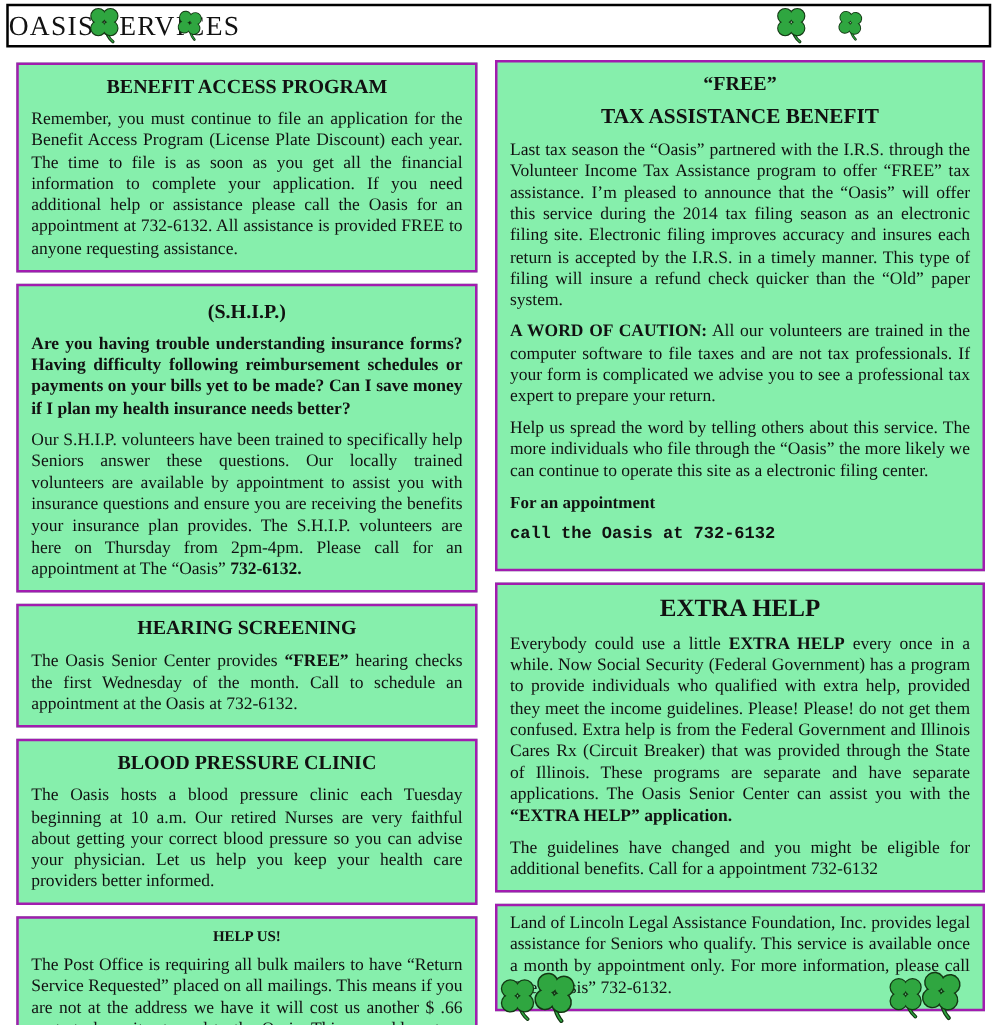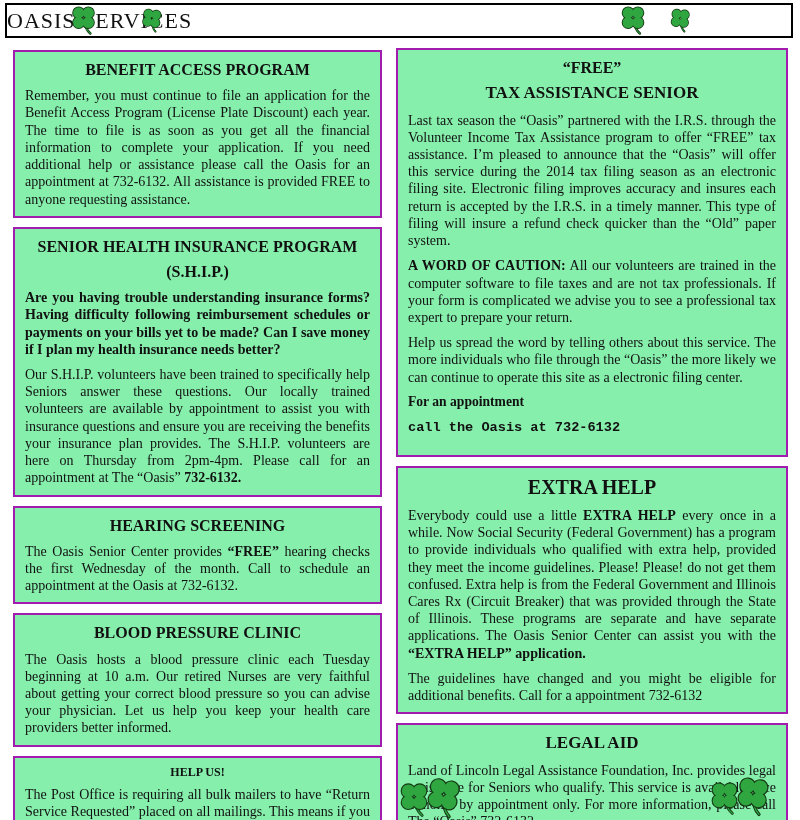--- a/index.html
+++ b/index.html
@@ -86,21 +86,20 @@
     </svg>
 
   <div class="col col-left">
 
     <section class="box">
       <h2 class="sec-title">BENEFIT ACCESS PROGRAM</h2>
       <p class="body-p">Remember, you must continue to file an application for the Benefit Access Program (License Plate Discount)  each year. The time to file is as soon as you get all the financial information to complete your application.  If you need additional help or assistance please call the Oasis for an appointment at 732-6132.  All assistance is provided FREE to anyone requesting assistance.</p>
     </section>
 
     <section class="box">
-      <h2 class="sec-title two-line">SENIOR HEALTH INSURANCE PROGRAM</h2>
       <h2 class="sec-title sub">(S.H.I.P.)</h2>
       <p class="body-p b">Are you having trouble understanding insurance forms? Having difficulty following reimbursement schedules or payments on your bills yet to be made?  Can I save money if I plan my health insurance needs better?</p>
       <p class="body-p"><span>Our S.H.I.P. volunteers have been trained to specifically help Seniors answer these questions.  Our locally trained volunteers are available by appointment to assist you with insurance questions and ensure you are receiving the benefits your insurance plan provides.  The S.H.I.P. volunteers are here on Thursday from 2pm-4pm.  Please call for an appointment at The “Oasis” </span><span class="b">732-6132.</span></p>
     </section>
 
     <section class="box">
       <h2 class="sec-title">HEARING SCREENING</h2>
       <p class="body-p"><span>The Oasis Senior Center provides </span><span class="b">“FREE”</span><span> hearing checks the first Wednesday of the month. Call to schedule an appointment at the Oasis at 732-6132.</span></p>
     </section>
 
@@ -113,36 +112,35 @@
       <h2 class="sec-title sm">HELP US!</h2>
       <p class="body-p"><span>The Post Office is requiring all bulk mailers to have “Return Service Requested” placed on all mailings. This means if you are not at the address we have it will cost us another $ .66 cents to have it returned to the Oasis. This can add up to a sizeable amount of money we do not have. </span><span class="b">Please help us by keeping your mailing address current.</span></p>
     </section>
 
   </div>
 
   <div class="col col-right">
 
     <section class="box">
       <h2 class="sec-title two-line">“FREE”</h2>
-      <h2 class="sec-title md sub">TAX ASSISTANCE SENIOR</h2>
+      <h2 class="sec-title md sub">TAX ASSISTANCE BENEFIT</h2>
       <p class="body-p">Last tax season the “Oasis” partnered with the I.R.S. through the Volunteer Income Tax Assistance program to offer “FREE” tax assistance.  I’m pleased to announce that the “Oasis” will offer this service during the 2014 tax filing season as an electronic filing site. Electronic filing improves accuracy and insures each return is accepted by the I.R.S. in a timely manner.  This type of filing will insure a refund check quicker than the “Old” paper system.</p>
       <p class="body-p"><span class="b">A WORD OF CAUTION:</span><span>  All our volunteers are trained in the computer software to file taxes and are not tax professionals.  If your form is complicated we advise you to see a professional tax expert to prepare your return.</span></p>
       <p class="body-p">Help us spread the word by telling others about this service.  The more individuals who file through the “Oasis” the more likely we can continue to operate this site as a electronic filing center.</p>
       <p class="center-b">For an appointment</p>
       <p class="center-b">call the Oasis at 732-6132</p>
     </section>
 
     <section class="box">
       <h2 class="sec-title lg">EXTRA HELP</h2>
       <p class="body-p"><span>Everybody could use a little </span><span class="b">EXTRA HELP</span><span> every once in a while. Now Social Security (Federal Government) has a  program to provide individuals who qualified with extra help, provided they meet the income guidelines. Please! Please! do not get them confused. Extra help is from the Federal Government and Illinois Cares Rx (Circuit Breaker) that was provided through the State of Illinois. These programs are separate and have separate applications. The Oasis Senior Center can assist you with the </span><span class="b">“EXTRA HELP” application.</span></p>
       <p class="body-p">The guidelines have changed and you might be eligible for additional benefits. Call for a appointment 732-6132</p>
     </section>
 
     <section class="box">
-      <h2 class="sec-title md">LEGAL AID</h2>
       <p class="body-p">Land of Lincoln Legal Assistance Foundation, Inc. provides legal assistance for Seniors who qualify.  This service is available once a month by appointment only.  For more information, please call The “Oasis” 732-6132.</p>
     </section>
 
   </div>
 
   <svg class="clover" style="left:399px;top:781px" width="30" height="38">
       <use href="#clover"></use>
     </svg>
   <svg class="clover" style="left:426px;top:777px;transform:rotate(10deg)" width="34" height="42">
       <use href="#clover"></use>

